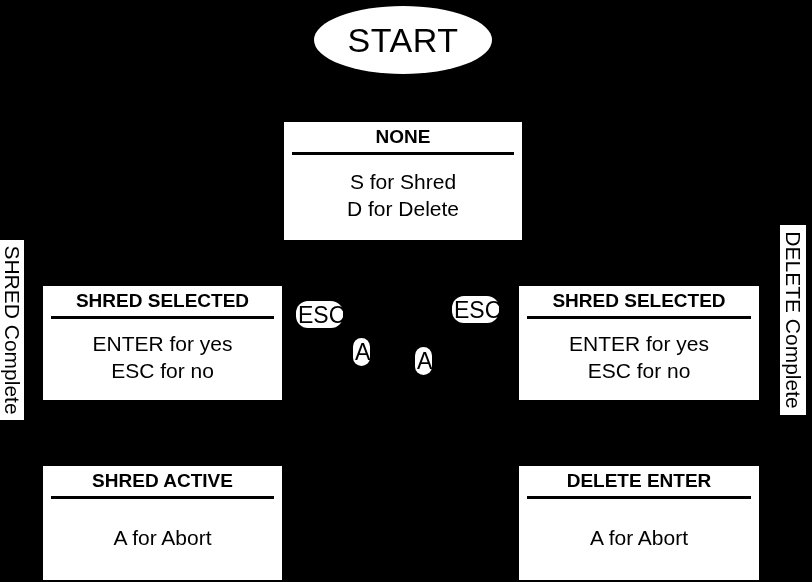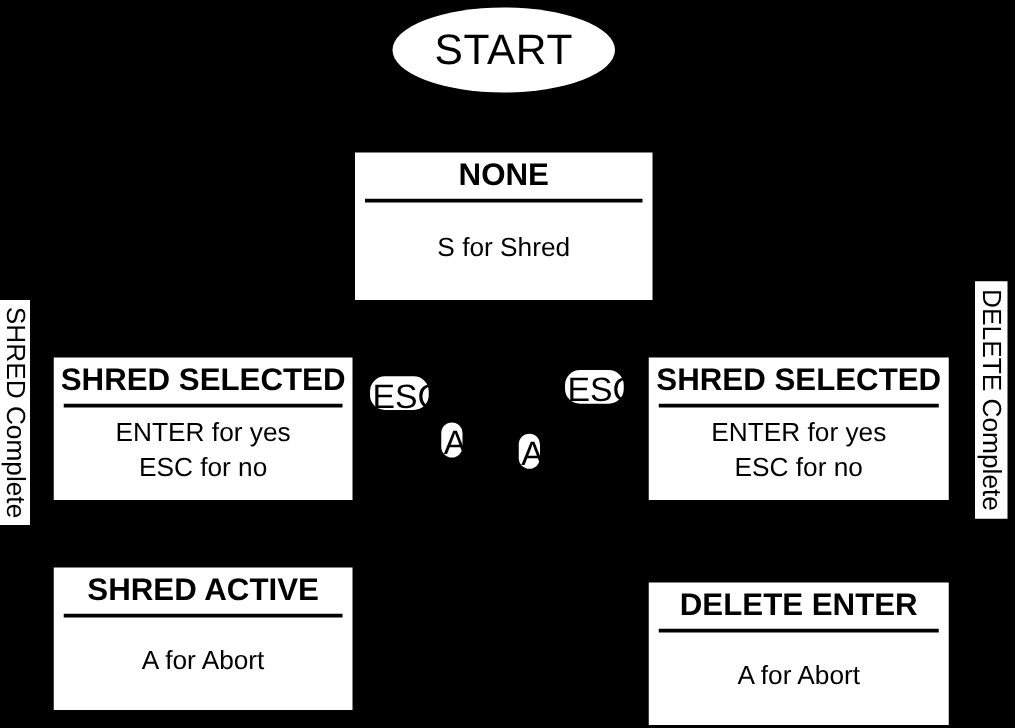--- a/index.html
+++ b/index.html
@@ -54,21 +54,21 @@
     overflow: hidden;
   }
   .state-title-wrap {
     flex: 0 0 auto;
     padding: 5px 12px 4px 12px;
     display: flex;
     align-items: center;
     justify-content: center;
   }
   .state-title {
-    font-size: 25px;
+    font-size: 19px;
     font-weight: bold;
     color: #000000;
     text-align: center;
     line-height: 1.1;
     white-space: nowrap;
   }
   .state-divider {
     flex: 0 0 auto;
     height: 3px;
     background: #000000;
@@ -90,21 +90,21 @@
     text-align: center;
     line-height: 1.32;
     white-space: nowrap;
   }
 
   
   .edge-label {
     position: absolute;
     background: #ffffff;
     color: #000000;
-    font-size: 27px;
+    font-size: 23px;
     line-height: 1.18;
     font-weight: 400;
     text-align: center;
     white-space: nowrap;
     padding: 1px 2px;
     box-sizing: border-box;
     border-radius: 12px;
   }
 
   
@@ -140,20 +140,21 @@
     <span class="start-label">START</span>
   </div>
 
   <div class="state-box" style="left:284px; top:122px; width:238px; height:118px;">
     <div class="state-title-wrap">
       <span class="state-title">NONE</span>
     </div>
     <div class="state-divider"></div>
     <div class="state-body">
       <span class="state-line">S for Shred</span>
+      <span class="state-line">D for Delete</span>
     </div>
   </div>
 
   <div class="state-box" style="left:43px; top:286px; width:239px; height:114px;">
     <div class="state-title-wrap">
       <span class="state-title">SHRED SELECTED</span>
     </div>
     <div class="state-divider"></div>
     <div class="state-body">
       <span class="state-line">ENTER for yes</span>
@@ -165,21 +166,21 @@
     <div class="state-title-wrap">
       <span class="state-title">SHRED SELECTED</span>
     </div>
     <div class="state-divider"></div>
     <div class="state-body">
       <span class="state-line">ENTER for yes</span>
       <span class="state-line">ESC for no</span>
     </div>
   </div>
 
-  <div class="state-box" style="left:43px; top:454px; width:239px; height:114px;">
+  <div class="state-box" style="left:43px; top:466px; width:239px; height:114px;">
     <div class="state-title-wrap">
       <span class="state-title">SHRED ACTIVE</span>
     </div>
     <div class="state-divider"></div>
     <div class="state-body">
       <span class="state-line">A for Abort</span>
     </div>
   </div>
 
   <div class="state-box" style="left:519px; top:466px; width:240px; height:114px;">

